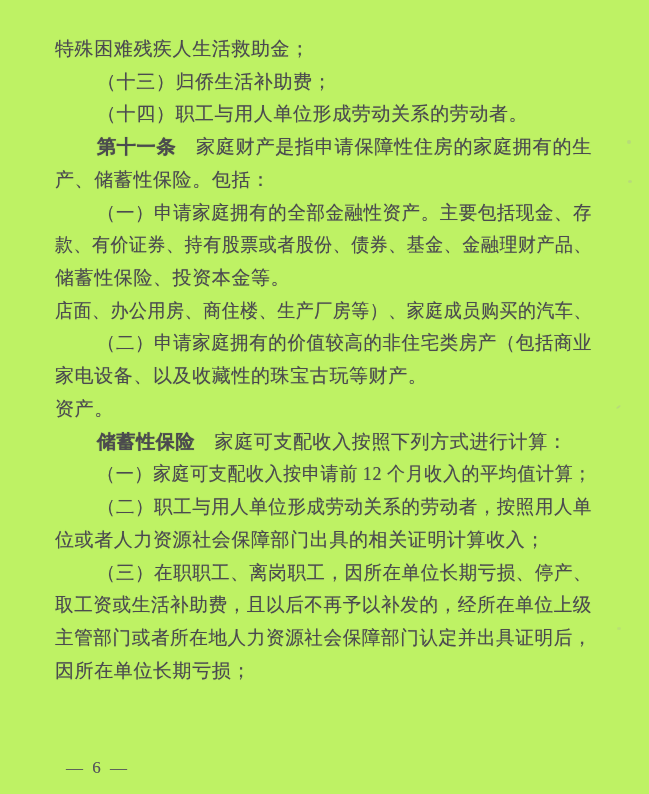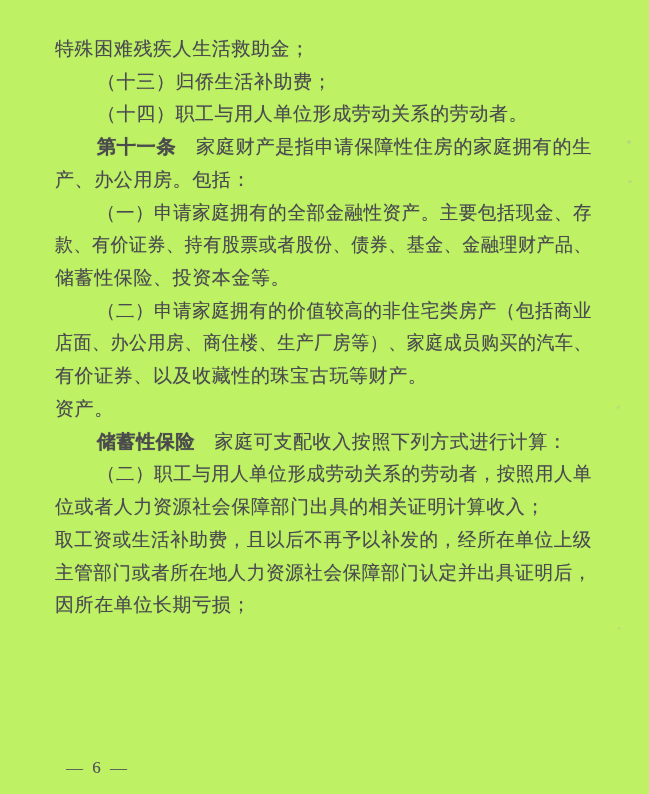--- a/index.html
+++ b/index.html
@@ -68,31 +68,33 @@
 </style>
 </head>
 <body>
 
 <div class="page">
   <div class="doc-body">
       <div class="line"><span class="txt">特殊困难残疾人生活救助金；</span></div>
       <div class="line indent"><span class="txt">（十三）归侨生活补助费；</span></div>
       <div class="line indent"><span class="txt">（十四）职工与用人单位形成劳动关系的劳动者。</span></div>
       <div class="line indent justify"><span class="txt" style="transform: scaleX(1.01017);"><b class="bhead">第十一条</b>　家庭财产是指申请保障性住房的家庭拥有的生</span></div>
-      <div class="line"><span class="txt">产、办公用房。包括：</span></div>
+      <div class="line"><span class="txt">产、储蓄性保险。包括：</span></div>
       <div class="line indent justify"><span class="txt" style="transform: scaleX(0.971332);">（一）申请家庭拥有的全部金融性资产。主要包括现金、存</span></div>
       <div class="line justify"><span class="txt" style="transform: scaleX(0.944747);">款、有价证券、持有股票或者股份、债券、基金、金融理财产品、</span></div>
       <div class="line"><span class="txt">储蓄性保险、投资本金等。</span></div>
+      <div class="line justify"><span class="txt" style="transform: scaleX(0.944747);">店面、办公用房、商住楼、生产厂房等）、家庭成员购买的汽车、</span></div>
       <div class="line indent justify"><span class="txt" style="transform: scaleX(0.971332);">（二）申请家庭拥有的价值较高的非住宅类房产（包括商业</span></div>
-      <div class="line justify"><span class="txt" style="transform: scaleX(0.944747);">店面、办公用房、商住楼、生产厂房等）、家庭成员购买的汽车、</span></div>
-      <div class="line"><span class="txt">有价证券、以及收藏性的珠宝古玩等财产。</span></div>
+      <div class="line"><span class="txt">家电设备、以及收藏性的珠宝古玩等财产。</span></div>
       <div class="line"><span class="txt">资产。</span></div>
       <div class="line indent"><span class="txt"><b class="bhead">储蓄性保险</b>　家庭可支配收入按照下列方式进行计算：</span></div>
+      <div class="line indent justify"><span class="txt" style="transform: scaleX(0.950267);">（一）家庭可支配收入按申请前 12 个月收入的平均值计算；</span></div>
       <div class="line indent justify"><span class="txt" style="transform: scaleX(0.971332);">（二）职工与用人单位形成劳动关系的劳动者，按照用人单</span></div>
       <div class="line"><span class="txt">位或者人力资源社会保障部门出具的相关证明计算收入；</span></div>
+      <div class="line indent justify"><span class="txt" style="transform: scaleX(0.971332);">（三）在职职工、离岗职工，因所在单位长期亏损、停产、</span></div>
       <div class="line justify"><span class="txt" style="transform: scaleX(0.978476);">取工资或生活补助费，且以后不再予以补发的，经所在单位上级</span></div>
       <div class="line justify"><span class="txt" style="transform: scaleX(0.978476);">主管部门或者所在地人力资源社会保障部门认定并出具证明后，</span></div>
       <div class="line"><span class="txt">因所在单位长期亏损；</span></div>
     </div>
 
   <div class="page-number">— 6 —</div>
 
   <div class="speck s1"></div>
   <div class="speck s2"></div>
   <div class="speck s3"></div>

